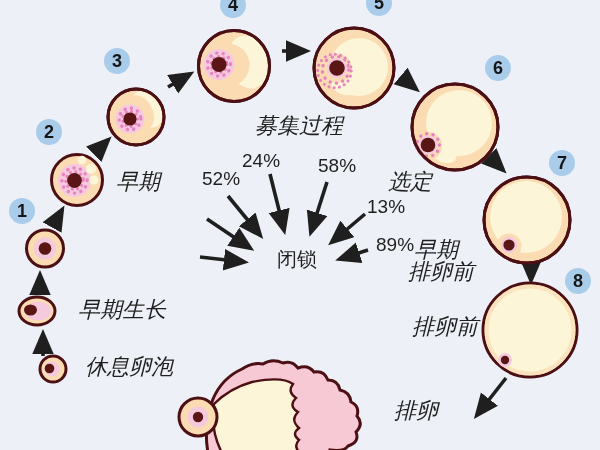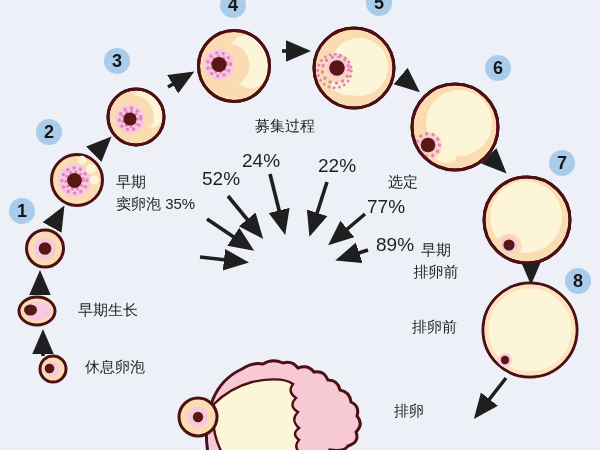--- a/index.html
+++ b/index.html
@@ -21,21 +21,21 @@
   .cumdisc{fill:var(--granulosa-pink);}
   .dotring{fill:none;stroke:var(--granulosa-dot-pink);stroke-width:3.4;
            stroke-linecap:round;stroke-dasharray:0.1 6.4;}
   .dotring-fine{fill:none;stroke:var(--granulosa-dot-pink);stroke-width:3;
            stroke-linecap:round;stroke-dasharray:0.1 5.2;}
   .vac{fill:var(--antrum-cream);}
   .arrow{stroke:var(--text-black);stroke-width:3.6;fill:none;}
   .blob{fill:var(--ovulating-pink);stroke:var(--outline-maroon);stroke-width:3;}
   .blob-inner{fill:var(--antrum-cream);stroke:var(--outline-maroon);stroke-width:2.4;}
   
-  .lbl{position:absolute;font-size:15px;line-height:22px;white-space:nowrap;}
+  .lbl{position:absolute;font-size:22px;line-height:22px;white-space:nowrap;font-style:italic;}
   .pct{position:absolute;font-size:19px;white-space:nowrap;}
   .atresia{position:absolute;font-size:20px;white-space:nowrap;}
   .badge{
     position:absolute;width:26px;height:26px;border-radius:50%;
     background:var(--badge-blue);
     display:flex;align-items:center;justify-content:center;
     font-size:18px;font-weight:bold;color:#161616;
   }
 </style>
 </head>
@@ -210,34 +210,34 @@
   <div class="badge" style="left:366px;top:-10px">5</div>
   <div class="badge" style="left:485px;top:55px">6</div>
   <div class="badge" style="left:549px;top:150px">7</div>
   <div class="badge" style="left:565px;top:268px">8</div>
 
   <div class="lbl" style="left:85px;top:356px">休息卵泡</div>
   <div class="lbl" style="left:78px;top:299px">早期生长</div>
 
   <div class="lbl" style="left:116px;top:171px">
     <div>早期</div>
-    <div>窦卵泡 35%</div>
   </div>
 
   <div class="lbl" style="left:255px;top:115px">募集过程</div>
   <div class="lbl" style="left:388px;top:171px">选定</div>
 
   <div class="lbl" style="left:408px;top:239px;width:56px;text-align:center">
     <div>早期</div>
     <div>排卵前</div>
   </div>
 
   <div class="lbl" style="left:412px;top:316px">排卵前</div>
   <div class="lbl" style="left:394px;top:400px">排卵</div>
 
+  <div class="atresia" style="left:277px;top:246px">闭锁</div>
 
   <div class="pct" style="left:202px;top:168px">52%</div>
   <div class="pct" style="left:242px;top:150px">24%</div>
-  <div class="pct" style="left:318px;top:155px">22%</div>
-  <div class="pct" style="left:367px;top:196px">77%</div>
+  <div class="pct" style="left:318px;top:155px">58%</div>
+  <div class="pct" style="left:367px;top:196px">13%</div>
   <div class="pct" style="left:376px;top:234px">89%</div>
 
 </div>
 
 </body></html>

